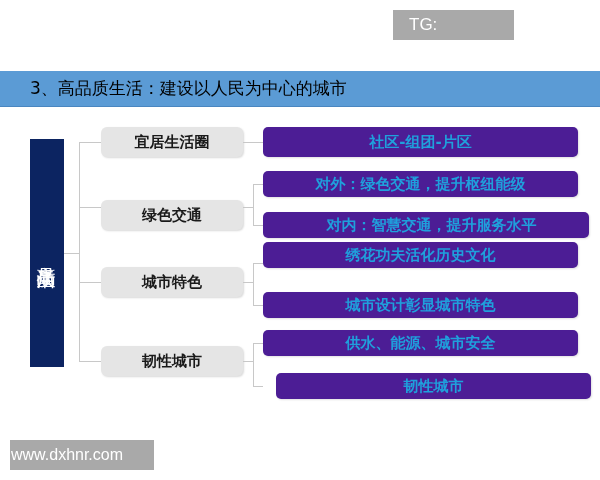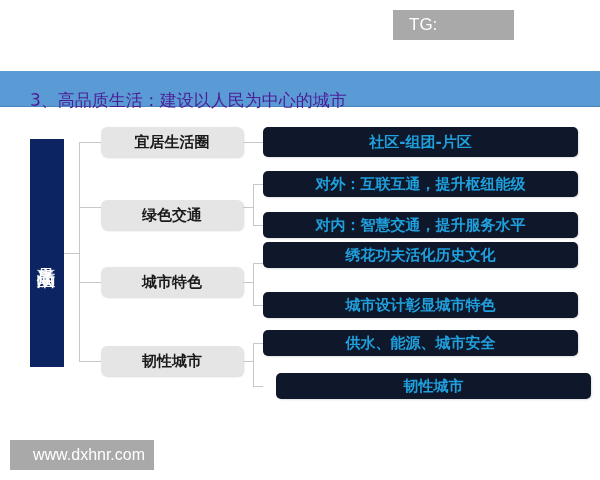--- a/index.html
+++ b/index.html
@@ -2,33 +2,33 @@
 <html><head>
 <meta charset="utf-8">
 <style>
   html, body { margin:0; padding:0; }
   body { width:600px; height:480px; background:#ffffff; position:relative; overflow:hidden;
          font-family:"DejaVu Sans", "Liberation Sans", sans-serif; }
   .abs { position:absolute; }
   .watermark-top { left:393px; top:10px; width:121px; height:30px; background:#a9a9a9; color:#ffffff;
          font-family:Liberation Sans, sans-serif; font-size:17px; line-height:30px; padding-left:16px; box-sizing:border-box; }
   .header-bar { left:0; top:71px; width:600px; height:35px; background:#5b9bd5; border-bottom:1px solid #4a86c0; }
-  .header-title { left:30px; top:12px; line-height:35px; color:#4c1d95; font-size:17px; white-space:nowrap; }
+  .header-title { left:30px; top:0; line-height:35px; color:#000000; font-size:17px; white-space:nowrap; }
   .root-box { left:30px; top:139px; width:34px; height:228px; background:#0c2461; color:#ffffff;
          font-size:19px; display:flex; align-items:center; justify-content:center; }
   .root-label { writing-mode:vertical-rl; text-orientation:upright; letter-spacing:1px; line-height:34px; }
   .line { background:#c8c8c8; }
   .mid-box { left:101px; width:142px; height:30px; background:#e5e5e5; border-radius:6px;
          color:#1a1a1a; font-weight:bold; font-size:15px; display:flex; align-items:center; justify-content:center;
          box-shadow:1px 1px 2px rgba(0,0,0,0.15); }
-  .leaf-box { left:263px; width:315px; height:26px; background:#0f172a; border-radius:5px;
+  .leaf-box { left:263px; width:315px; height:26px; background:#4c1d95; border-radius:5px;
          color:#1fa0dc; font-weight:bold; font-size:15px; display:flex; align-items:center; justify-content:center;
          box-shadow:1px 1px 2px rgba(0,0,0,0.12); white-space:nowrap; }
   .watermark-bottom { left:10px; top:440px; width:144px; height:30px; background:#a9a9a9; color:#ffffff;
-         font-family:"Liberation Sans", sans-serif; font-size:16px; line-height:30px; padding-left:23px; box-sizing:border-box; }
+         font-family:"Liberation Sans", sans-serif; font-size:16px; line-height:30px; padding-left:1px; box-sizing:border-box; }
 </style>
 </head>
 <body>
 
 <div class="abs watermark-top">TG: MYYJJPP</div>
 
 <div class="abs header-bar">
   <div class="abs header-title">3、高品质生活：建设以人民为中心的城市</div>
 </div>
 
@@ -61,20 +61,20 @@
 <div class="abs line" style="left:253px; top:263px; width:1px; height:42px;"></div>
 <div class="abs line" style="left:253px; top:263px; width:10px; height:1px;"></div>
 <div class="abs line" style="left:253px; top:305px; width:10px; height:1px;"></div>
 
 <div class="abs line" style="left:243px; top:361px; width:10px; height:1px;"></div>
 <div class="abs line" style="left:253px; top:343px; width:1px; height:43px;"></div>
 <div class="abs line" style="left:253px; top:343px; width:10px; height:1px;"></div>
 <div class="abs line" style="left:253px; top:386px; width:10px; height:1px;"></div>
 
 <div class="abs leaf-box" style="top:127px; height:30px;">社区-组团-片区</div>
-<div class="abs leaf-box" style="top:171px;">对外：互联互通，提升枢纽能级</div>
-<div class="abs leaf-box" style="top:212px;">对内：智慧交通，提升服务水平</div>
+<div class="abs leaf-box" style="top:171px;">对外：绿色交通，提升枢纽能级</div>
+<div class="abs leaf-box" style="top:212px;padding-left:11px;">对内：智慧交通，提升服务水平</div>
 <div class="abs leaf-box" style="top:242px;">绣花功夫活化历史文化</div>
 <div class="abs leaf-box" style="top:292px;">城市设计彰显城市特色</div>
 <div class="abs leaf-box" style="top:330px;">供水、能源、城市安全</div>
 <div class="abs leaf-box" style="top:373px;margin-left:13px;">韧性城市</div>
 
 <div class="abs watermark-bottom">www.dxhnr.com</div>
 
 </body></html>

